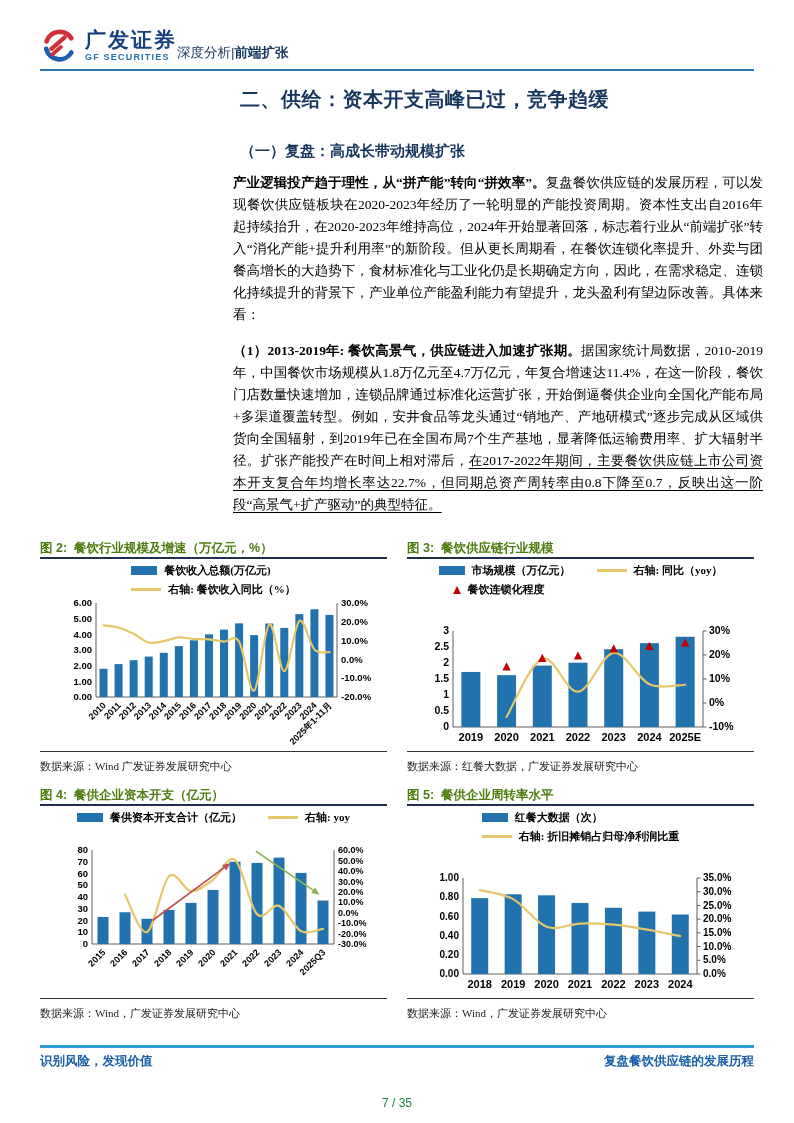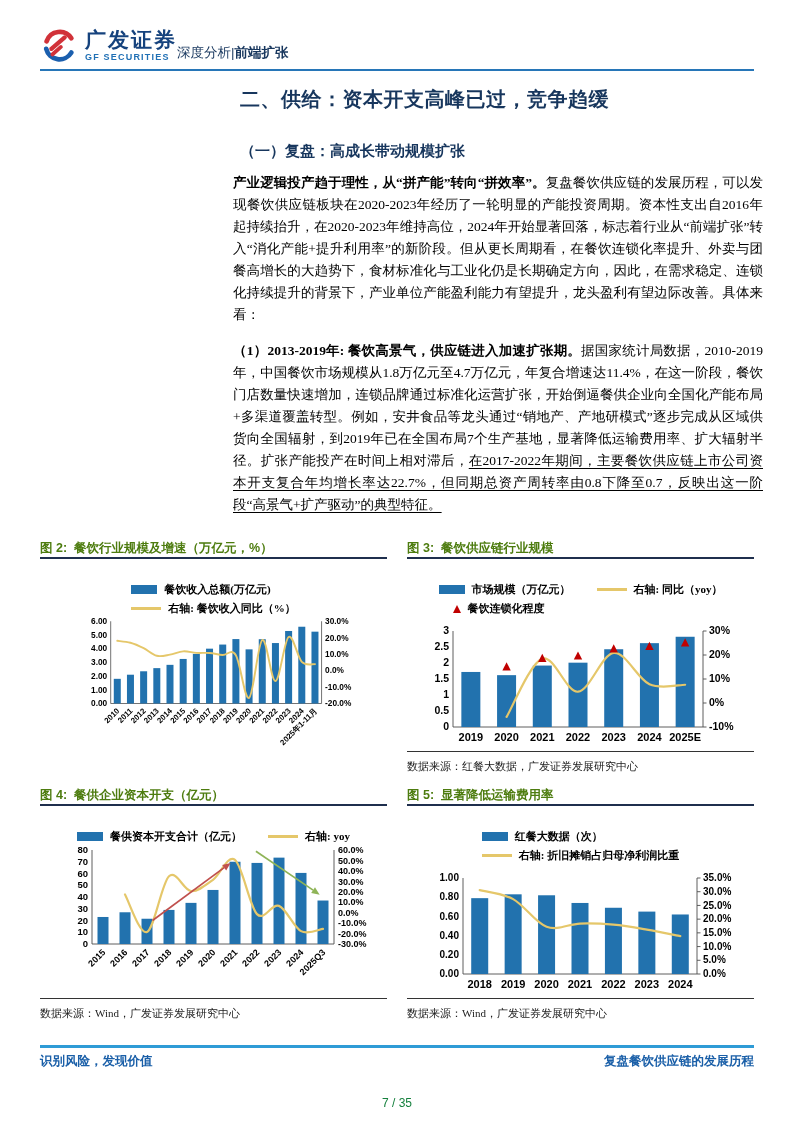--- a/index.html
+++ b/index.html
@@ -27,21 +27,21 @@
   .body-text p + p{margin-top:14px;}
   .b{font-weight:bold;}
   .u{text-decoration:underline;text-underline-offset:3px;}
   
   .figs{position:absolute;top:540px;left:40px;width:714px;display:grid;grid-template-columns:347px 347px;column-gap:20px;row-gap:13px;}
   .fig-title{
     font-family:"Liberation Sans",sans-serif;font-size:12.5px;font-weight:bold;color:#4d7c0f;
     border-bottom:2.5px solid #1f2f4d;
   }
   .fig-label{margin-right:7px;}
-  .fig-body{height:190px;display:flex;flex-direction:column;align-items:center;justify-content:space-between;padding-top:20px;box-sizing:border-box;}
+  .fig-body{height:190px;display:flex;flex-direction:column;align-items:center;justify-content:space-between;padding-top:1px;box-sizing:border-box;}
   .legend{display:flex;flex-direction:column;gap:4px;margin-top:3px;font-size:11px;font-weight:700;color:#000;}
   .lrow{display:flex;align-items:center;gap:7px;}
   .lrow2{display:flex;align-items:center;gap:26px;}
   .indent{margin-left:14px;}
   .sw-bar{display:inline-block;width:26px;height:9px;}
   .sw-line{display:inline-block;width:30px;height:2.5px;}
   .sw-tri{display:inline-block;width:0;height:0;border-left:4.5px solid transparent;border-right:4.5px solid transparent;border-bottom:8.5px solid #c00000;}
   .fig-source{
     border-top:1.2px solid #333;margin-top:2px;padding-top:7px;
     font-size:11px;color:#1a1a1a;
@@ -147,20 +147,21 @@
             <text x="187.03125" y="109" text-anchor="end" font-size="9" font-weight="700" fill="#000" font-family="&quot;Liberation Sans&quot;, sans-serif" transform="rotate(-45 187.03125 109)">2018</text>
             <text x="202.09375" y="109" text-anchor="end" font-size="9" font-weight="700" fill="#000" font-family="&quot;Liberation Sans&quot;, sans-serif" transform="rotate(-45 202.09375 109)">2019</text>
             <text x="217.15625" y="109" text-anchor="end" font-size="9" font-weight="700" fill="#000" font-family="&quot;Liberation Sans&quot;, sans-serif" transform="rotate(-45 217.15625 109)">2020</text>
             <text x="232.21875" y="109" text-anchor="end" font-size="9" font-weight="700" fill="#000" font-family="&quot;Liberation Sans&quot;, sans-serif" transform="rotate(-45 232.21875 109)">2021</text>
             <text x="247.28125" y="109" text-anchor="end" font-size="9" font-weight="700" fill="#000" font-family="&quot;Liberation Sans&quot;, sans-serif" transform="rotate(-45 247.28125 109)">2022</text>
             <text x="262.34375" y="109" text-anchor="end" font-size="9" font-weight="700" fill="#000" font-family="&quot;Liberation Sans&quot;, sans-serif" transform="rotate(-45 262.34375 109)">2023</text>
             <text x="277.40625" y="109" text-anchor="end" font-size="9" font-weight="700" fill="#000" font-family="&quot;Liberation Sans&quot;, sans-serif" transform="rotate(-45 277.40625 109)">2024</text>
             <text x="292.46875" y="109" text-anchor="end" font-size="9" font-weight="700" fill="#000" font-family="&quot;Liberation Sans&quot;, sans-serif" transform="rotate(-45 292.46875 109)">2025年1-11月</text>
           </svg>
       </div>
+      <div class="fig-source">数据来源：Wind 广发证券发展研究中心</div>
     </div>
 
     <div class="fig">
       <div class="fig-title">
         <span class="fig-label">图 3:</span><span>餐饮供应链行业规模</span>
       </div>
       <div class="fig-body">
         <div class="legend">
           <div class="lrow2">
             <span class="lrow">
@@ -291,21 +292,21 @@
             <text x="242" y="109" text-anchor="end" font-size="9" font-weight="700" fill="#000" font-family="&quot;Liberation Sans&quot;, sans-serif" transform="rotate(-45 242 109)">2023</text>
             <text x="264" y="109" text-anchor="end" font-size="9" font-weight="700" fill="#000" font-family="&quot;Liberation Sans&quot;, sans-serif" transform="rotate(-45 264 109)">2024</text>
             <text x="286" y="109" text-anchor="end" font-size="9" font-weight="700" fill="#000" font-family="&quot;Liberation Sans&quot;, sans-serif" transform="rotate(-45 286 109)">2025Q3</text>
           </svg>
       </div>
       <div class="fig-source">数据来源：Wind，广发证券发展研究中心</div>
     </div>
 
     <div class="fig">
       <div class="fig-title">
-        <span class="fig-label">图 5:</span><span>显著降低运输费用率</span>
+        <span class="fig-label">图 5:</span><span>餐供企业周转率水平</span>
       </div>
       <div class="fig-body">
         <div class="legend">
           <div class="lrow">
               <span class="sw-bar" style="background: rgb(34, 114, 174);"></span>
               <span>红餐大数据（次）</span>
             </div>
           <div class="lrow">
               <span class="sw-line" style="background: rgb(229, 199, 106);"></span>
               <span>右轴: 折旧摊销占归母净利润比重</span>

